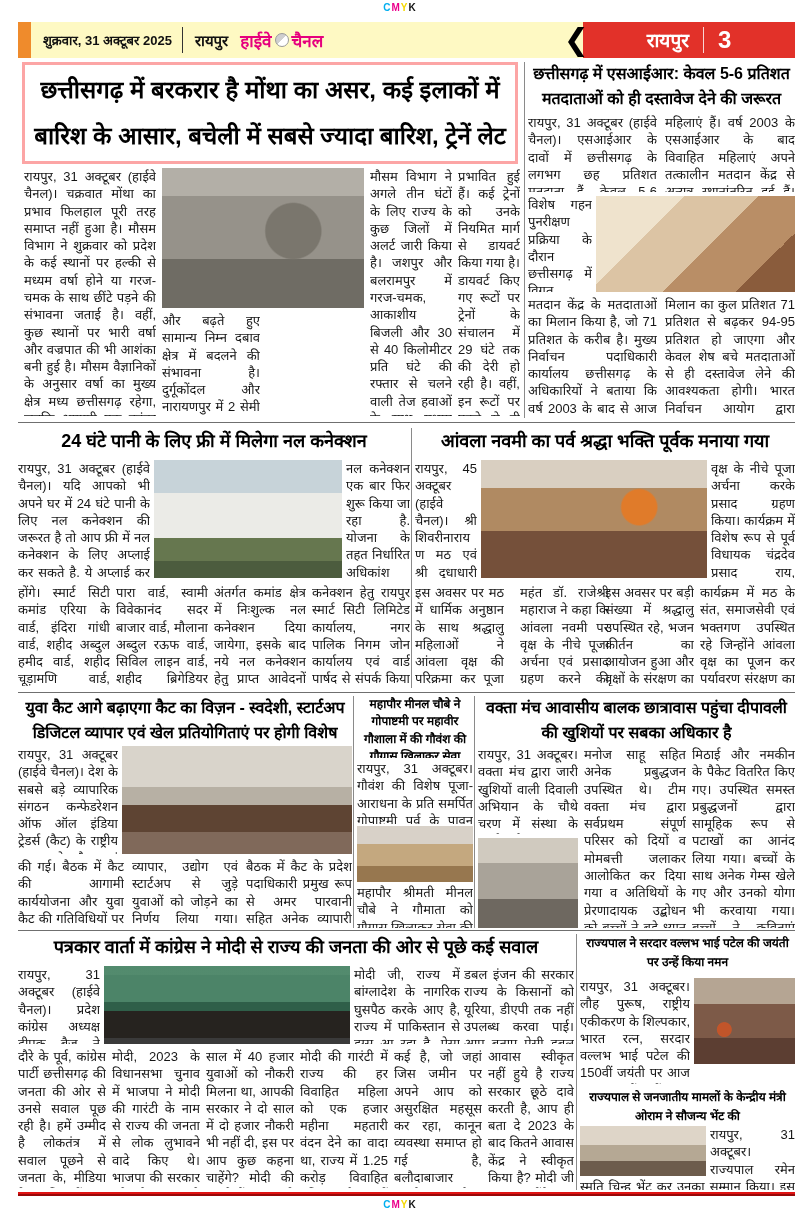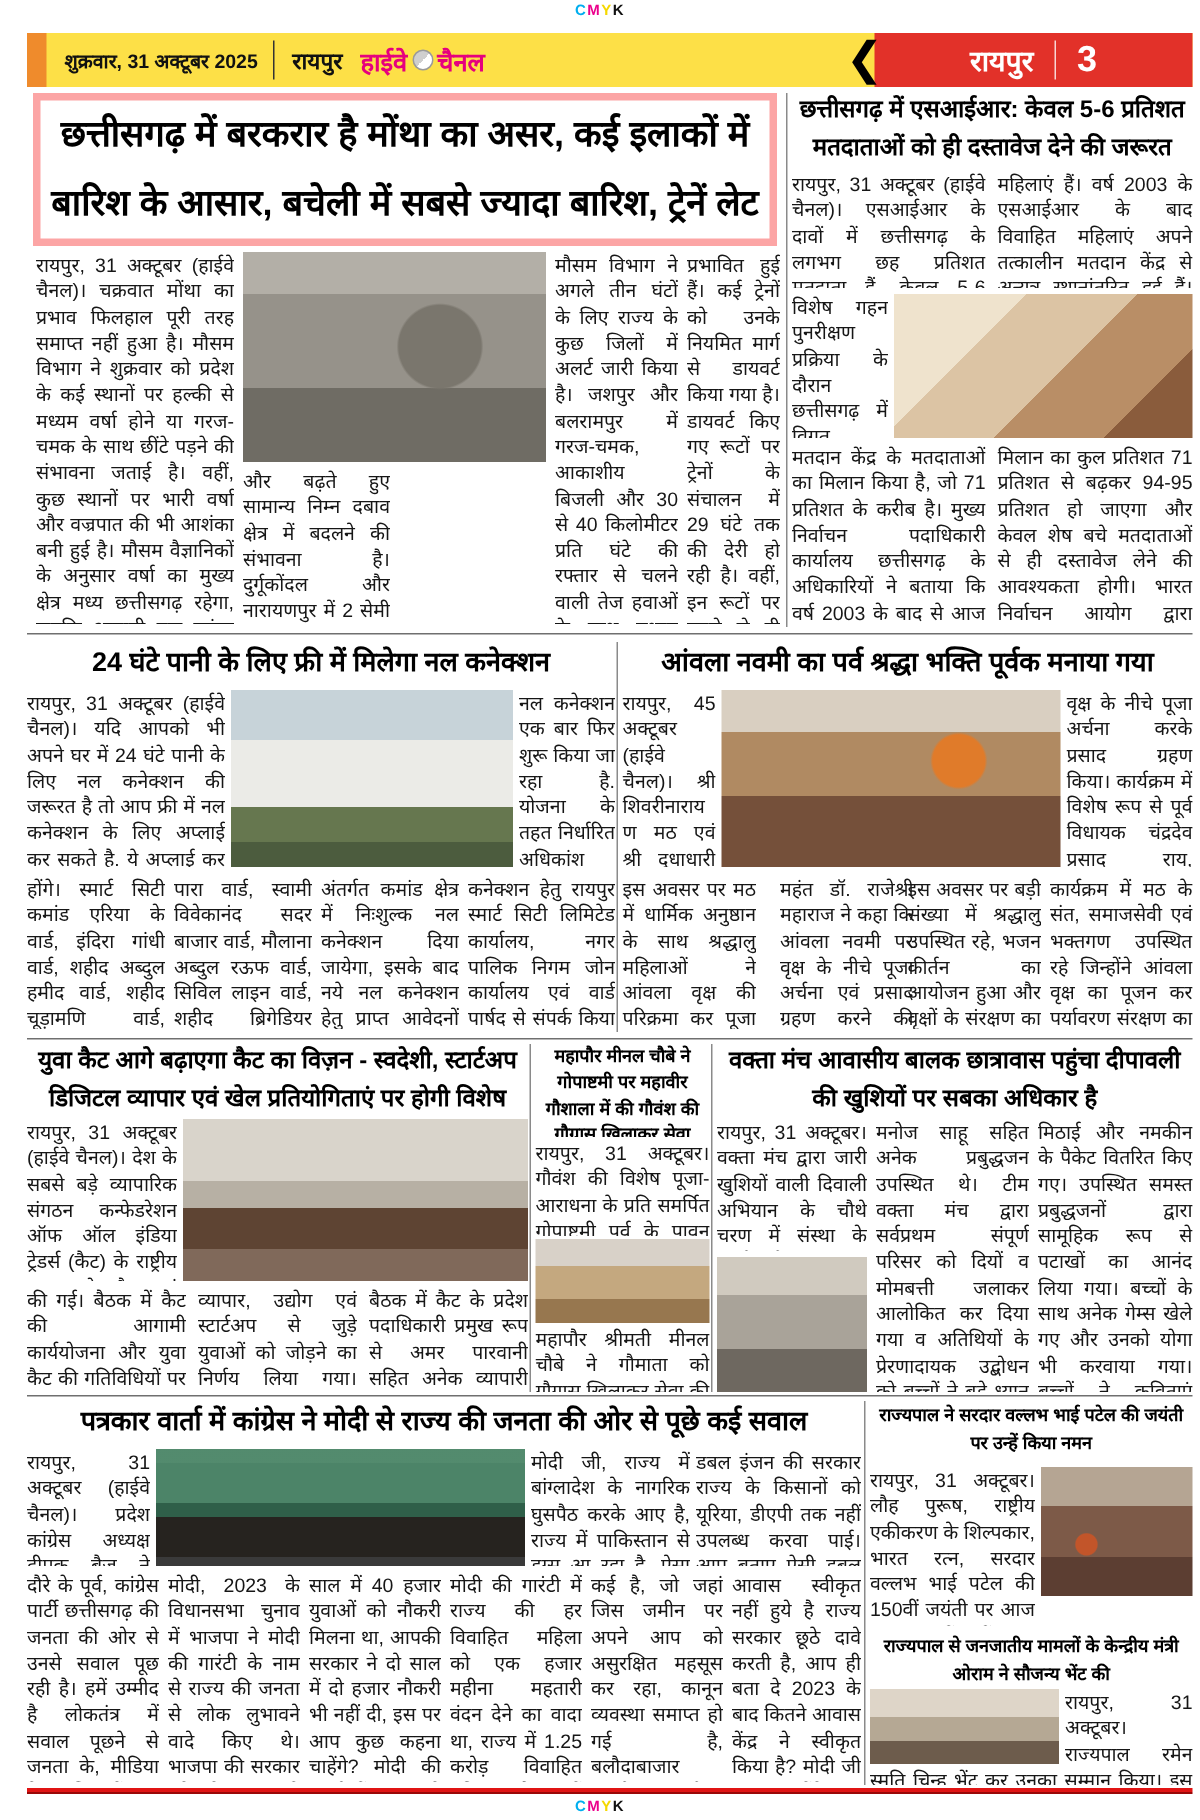--- a/index.html
+++ b/index.html
@@ -3,21 +3,21 @@
 <meta charset="utf-8">
 <style>
   html,body{margin:0;padding:0;background:#ffffff;}
   .page{position:relative;width:800px;height:1213px;margin:0 auto;background:#fff;overflow:hidden;
         font-family:"Liberation Sans","DejaVu Sans",sans-serif;color:#111;}
   .abs{position:absolute;}
   .cmyk{font-size:10px;font-weight:bold;letter-spacing:1px;}
   .cmyk b:nth-child(1){color:#00aeef;} .cmyk b:nth-child(2){color:#ec008c;}
   .cmyk b:nth-child(3){color:#f5d800;} .cmyk b:nth-child(4){color:#111;}
   
-  .masthead{left:18px;top:22px;width:777px;height:36px;background:#fde047;display:flex;align-items:center;}
+  .masthead{left:18px;top:22px;width:777px;height:36px;background:#fef9c3;display:flex;align-items:center;}
   .mh-orange{width:13px;height:36px;background:#ef8b2c;flex:0 0 auto;}
   .mh-date{font-size:13px;font-weight:bold;color:#111;padding:0 10px 0 12px;white-space:nowrap;}
   .mh-sep{width:1px;height:26px;background:#333;}
   .mh-city{font-size:15px;font-weight:bold;padding:0 12px;white-space:nowrap;}
   .mh-brand{display:flex;align-items:center;font-size:17px;font-weight:bold;color:#e6007e;white-space:nowrap;}
   .mh-brand .dot{display:inline-block;width:12px;height:12px;border-radius:50%;
     background:linear-gradient(135deg,#cfcfcf 0 50%,#ffffff 50%);border:1px solid #9a9a9a;margin:0 3px;}
   .mh-spacer{flex:1;}
   .mh-chev{font-size:30px;color:#000;line-height:36px;margin-right:-6px;z-index:2;}
   .mh-red{width:212px;height:36px;background:#e23129;display:flex;align-items:center;justify-content:center;color:#fff;}
@@ -25,21 +25,21 @@
   .mh-red .esep{width:1px;height:26px;background:#fff;opacity:.8;}
   .mh-red .pnum{font-size:24px;font-weight:bold;padding-left:14px;}
   
   .txt{font-size:13px;line-height:1.33;text-align:justify;overflow:hidden;color:#161616;word-break:break-word;}
   .hl{font-weight:bold;color:#000;text-align:center;overflow:hidden;}
   .h-xl{font-size:24px;line-height:1.9;}
   .h-l{font-size:18px;line-height:1.5;}
   .h-m{font-size:16px;line-height:1.55;}
   .h-s{font-size:12px;line-height:1.55;}
   .h-xs{font-size:12px;line-height:1.45;}
-  .hl-box{border:5px solid #fca5a5;display:flex;align-items:center;justify-content:center;padding:16px 6px;box-sizing:border-box;}
+  .hl-box{border:3px solid #fca5a5;display:flex;align-items:center;justify-content:center;padding:16px 6px;box-sizing:border-box;}
   .photo{overflow:hidden;}
   .ph-rain{background:radial-gradient(circle at 65% 45%,#7a766d 0 18%,transparent 19%),
            linear-gradient(180deg,#b3afa7 0 20%,#96928a 20% 65%,#6f6c64 65%);}
   .ph-voter{background:linear-gradient(135deg,#efe3cd 0 30%,#dcc4a4 30% 55%,#b98e66 55% 80%,#8a5c3c 80%);}
   .ph-building{background:linear-gradient(180deg,#c7d3d9 0 28%,#ebebe7 28% 66%,#66774f 66% 86%,#4c5c3e 86%);}
   .ph-devotees{background:radial-gradient(circle at 70% 40%,#e07b2a 0 10%,transparent 11%),
            linear-gradient(180deg,#d9cfc1 0 24%,#b08a62 24% 60%,#75503a 60%);}
   .ph-meeting{background:linear-gradient(180deg,#d9d4cb 0 38%,#b7b0a4 38% 55%,#5e4433 55% 80%,#80695a 80%);}
   .ph-cow{background:linear-gradient(180deg,#d8d1c8 0 32%,#c4a87f 32% 72%,#97774f 72%);}
   .ph-kids{background:linear-gradient(180deg,#d0cabf 0 28%,#a9a399 28% 68%,#6e6860 68%);}

